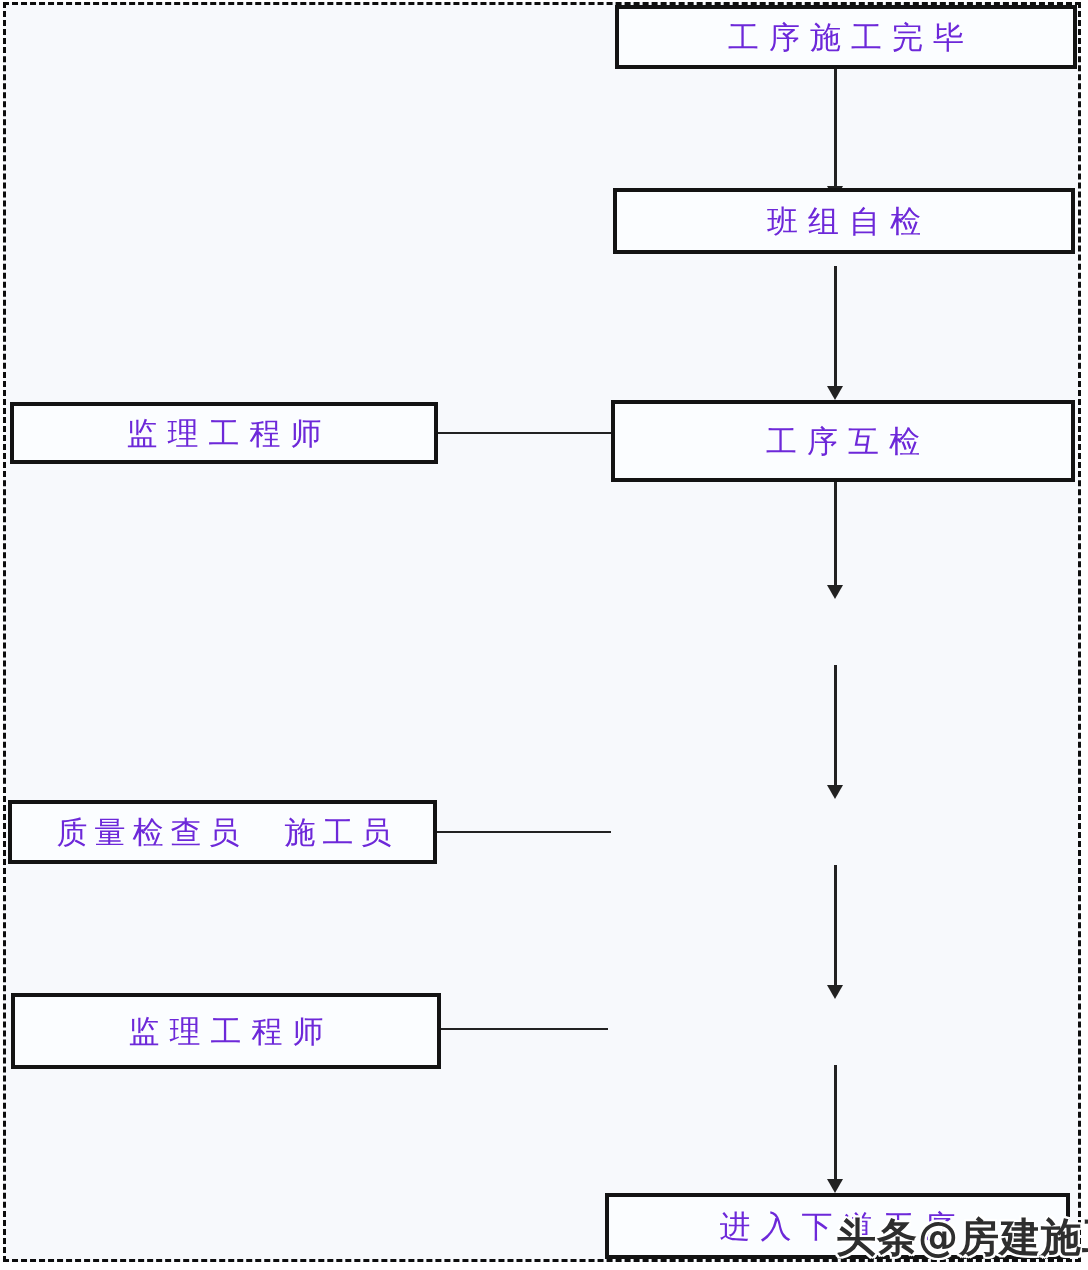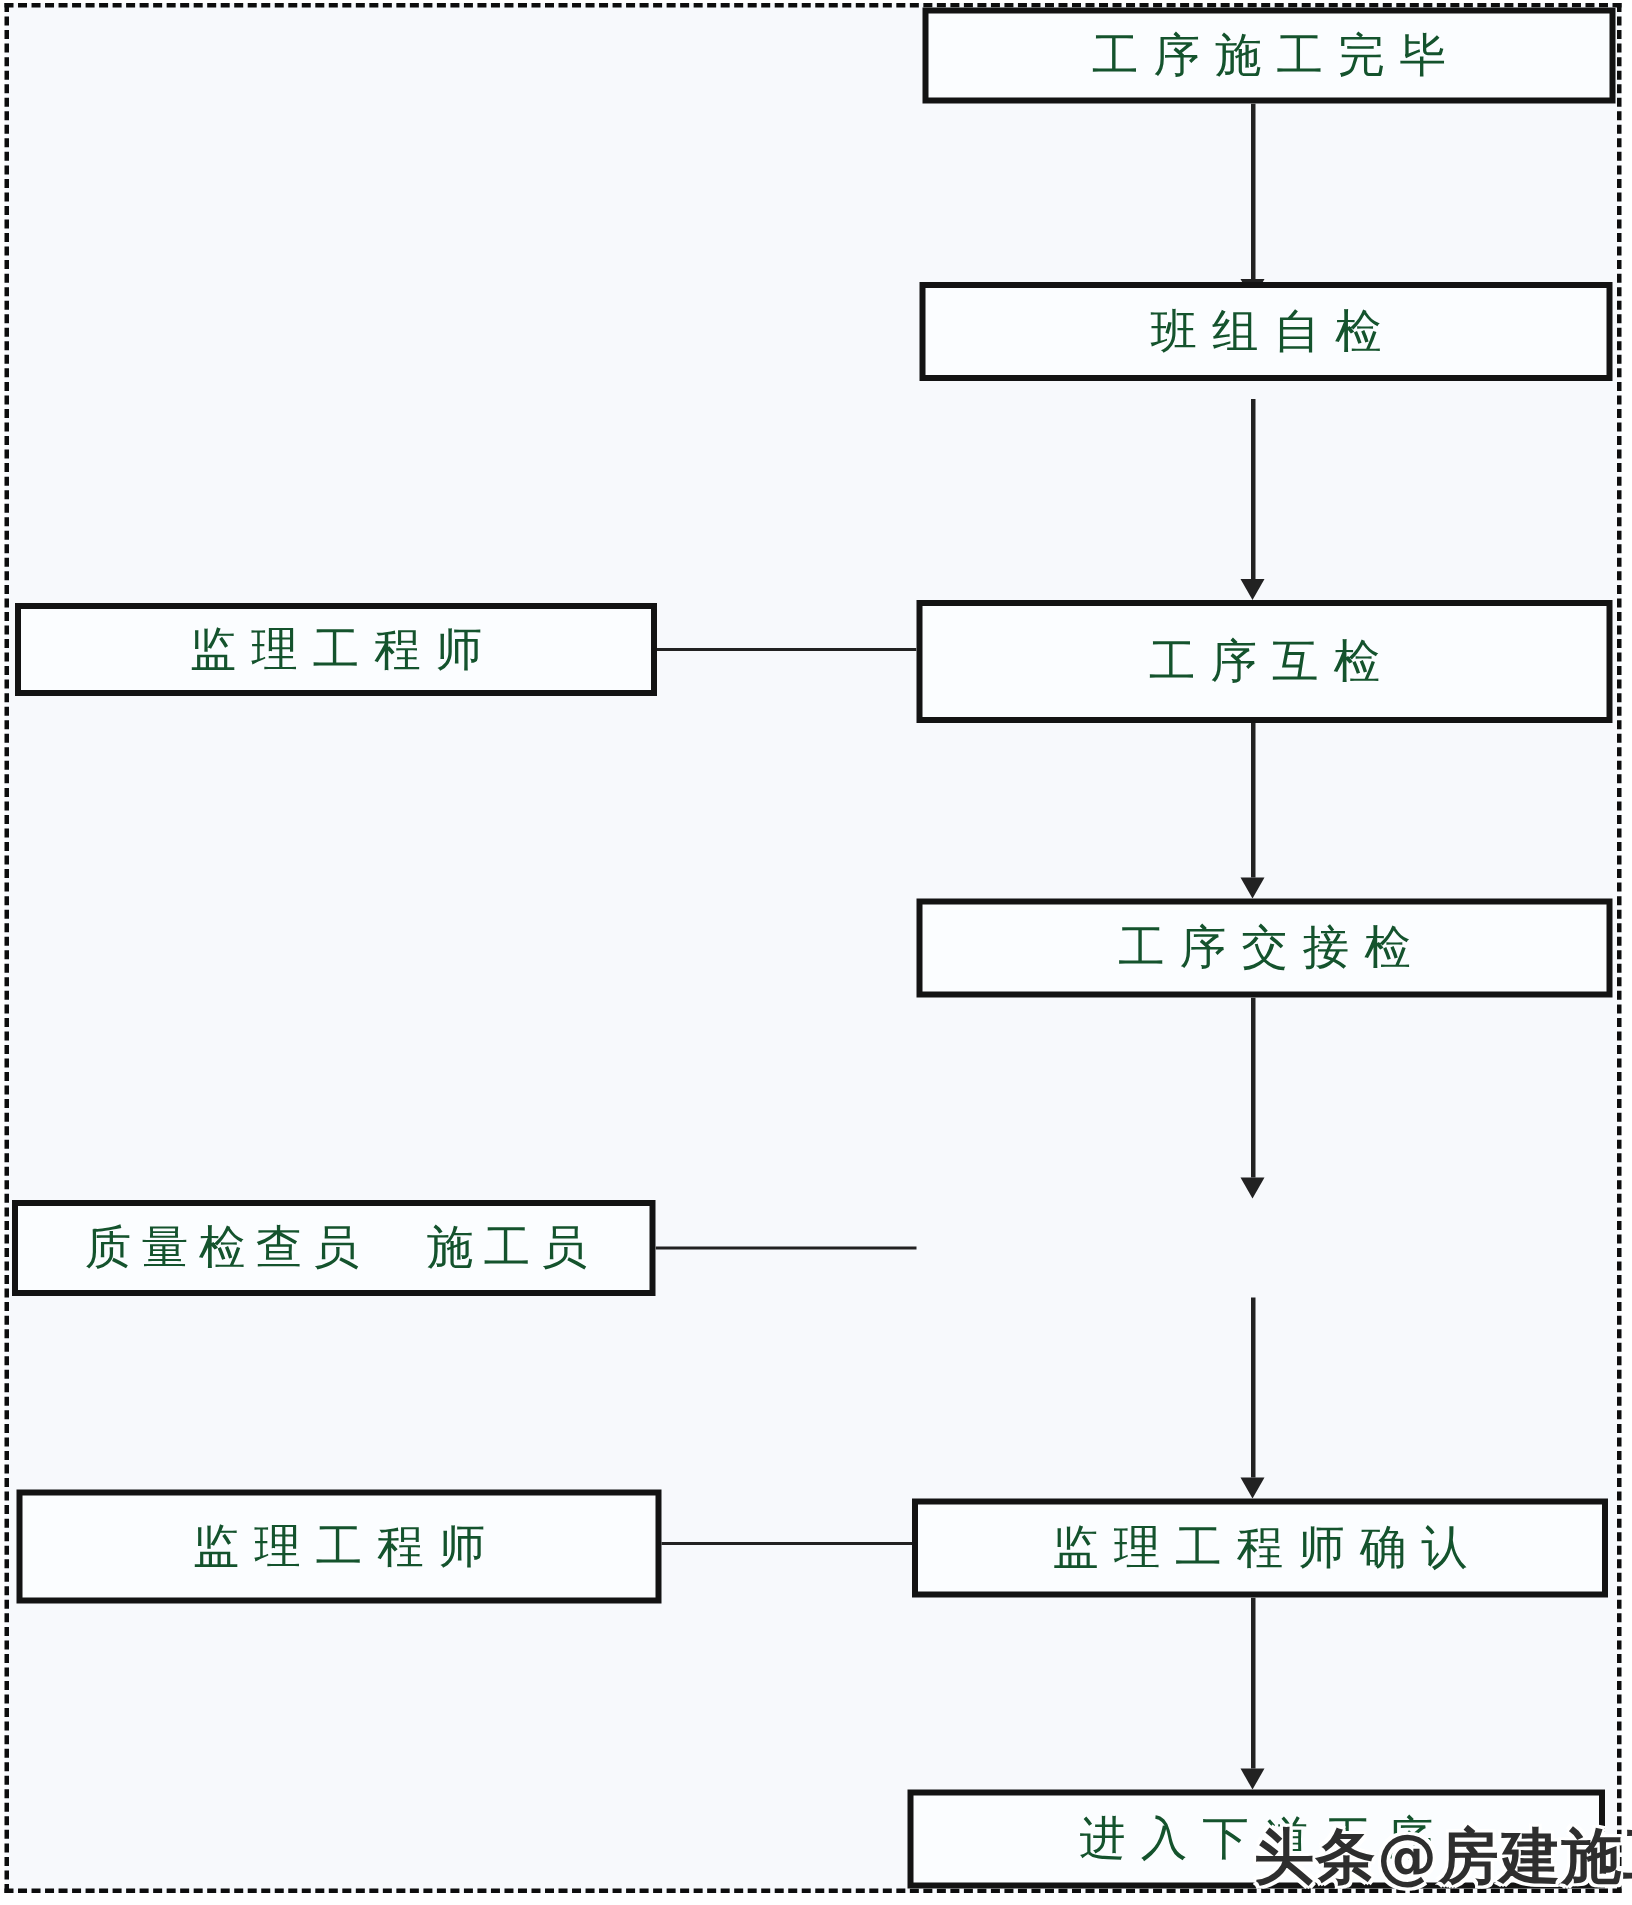--- a/index.html
+++ b/index.html
@@ -29,21 +29,21 @@
     position: absolute;
     background: #fbfdff;
     border: 4px solid #131313;
     box-sizing: border-box;
     display: flex;
     align-items: center;
     justify-content: center;
     z-index: 2;
   }
   .node-label {
-    color: #14532d;
+    color: #6d28d9;
     font-size: 31px;
     letter-spacing: 10px;
     white-space: nowrap;
     text-indent: 10px; 
     line-height: 1;
   }
   .vline {
     position: absolute;
     width: 3px;
     background: #222222;
@@ -92,28 +92,22 @@
   </div>
 
   <div class="node" style="left:613px;top:188px;width:462px;height:66px">
     <span class="node-label">班组自检</span>
   </div>
 
   <div class="node" style="left:611px;top:400px;width:464px;height:82px">
     <span class="node-label">工序互检</span>
   </div>
 
-  <div class="node" style="left:611px;top:599px;width:464px;height:66px">
-    <span class="node-label">工序交接检</span>
-  </div>
 
 
-  <div class="node" style="left:608px;top:999px;width:464px;height:66px">
-    <span class="node-label">监理工程师确认</span>
-  </div>
 
   <div class="node" style="left:605px;top:1193px;width:465px;height:66px">
     <span class="node-label">进入下道工序</span>
   </div>
 
   <div class="node" style="left:10px;top:402px;width:428px;height:62px">
     <span class="node-label">监理工程师</span>
   </div>
 
   <div class="node" style="left:8px;top:800px;width:429px;height:64px">

